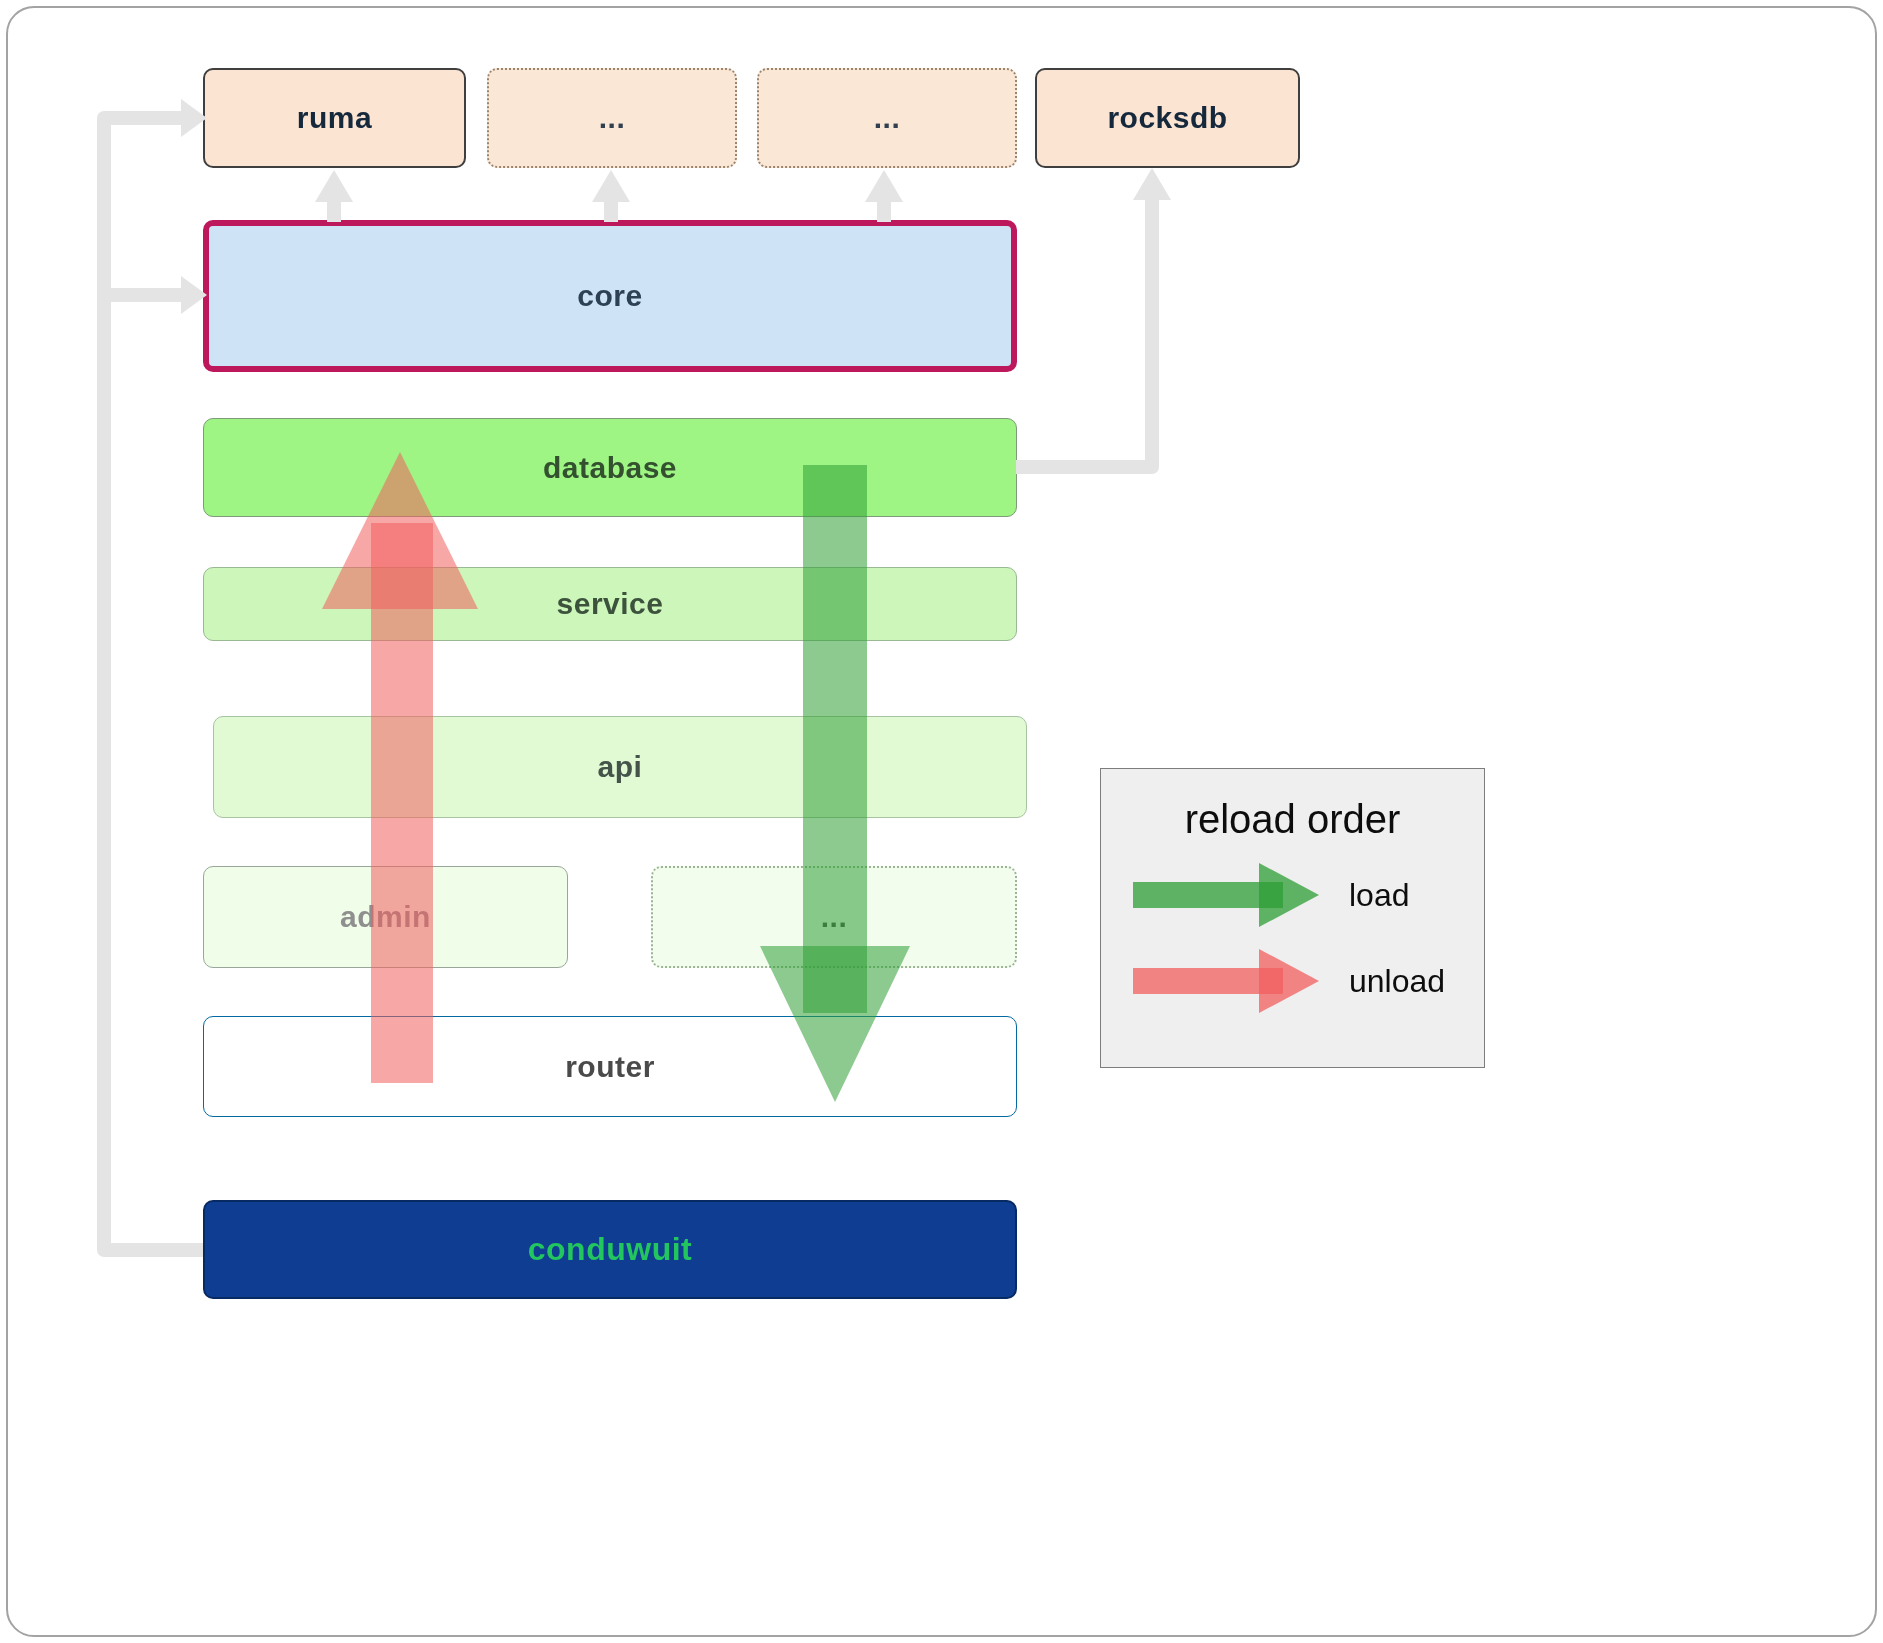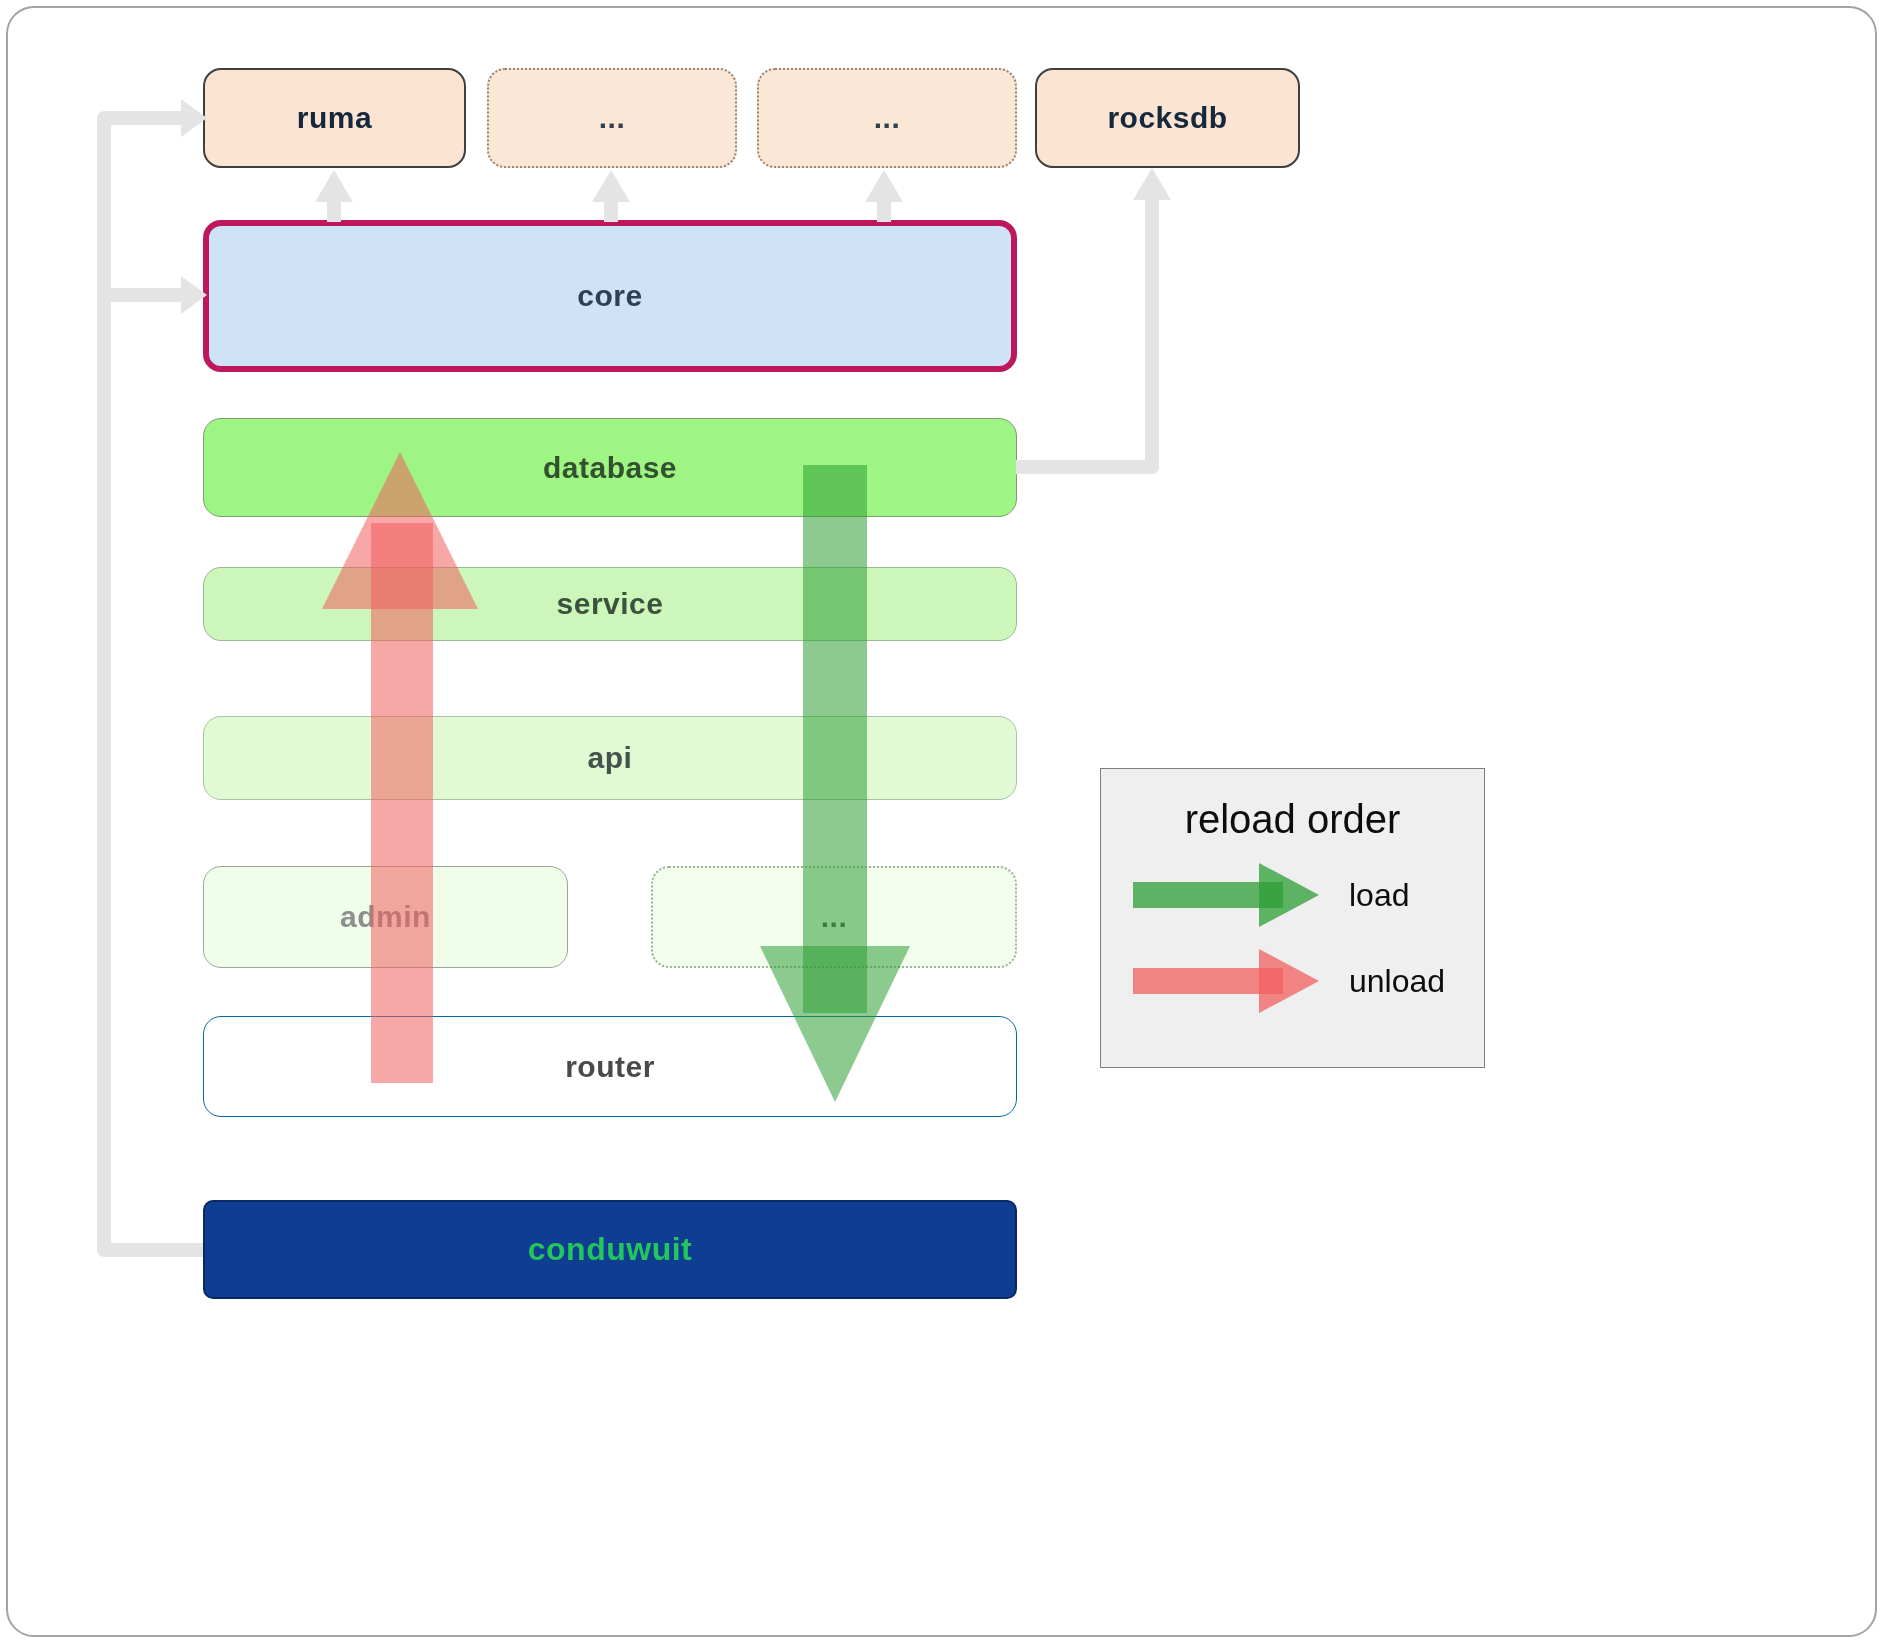--- a/index.html
+++ b/index.html
@@ -6,31 +6,31 @@
   body{
     width:1883px;height:1643px;position:relative;background:#ffffff;
     font-family:"Liberation Sans","DejaVu Sans",sans-serif;overflow:hidden;
   }
   .frame{
     position:absolute;inset:6px;border:2px solid #a3a3a3;border-radius:28px;
     background:#ffffff;z-index:0;
   }
   .box{
     position:absolute;display:flex;align-items:center;justify-content:center;
-    font-size:30px;font-weight:600;color:#333;border-radius:18px;
+    font-size:30px;font-weight:600;color:#333;border-radius:10px;
     box-sizing:border-box;z-index:2;letter-spacing:.5px;
   }
   #box-ruma   {left:203px;top:68px;width:263px;height:100px;background:#fbe4d2;border:2px solid #3f3f3f;color:#16283c;}
   #box-ext1   {left:487px;top:68px;width:250px;height:100px;background:#fbe7d6;border:2px dotted #9a846d;color:#30404f;}
   #box-ext2   {left:757px;top:68px;width:260px;height:100px;background:#fbe7d6;border:2px dotted #9a846d;color:#30404f;}
   #box-rocksdb{left:1035px;top:68px;width:265px;height:100px;background:#fbe4d2;border:2px solid #3f3f3f;color:#16283c;}
   #box-core    {left:203px;top:220px;width:814px;height:152px;background:#cfe3f6;border:6px solid #be185d;color:#2e4154;}
   #box-database{left:203px;top:418px;width:814px;height:99px; background:#9ef584;border:1px solid #7e9a78;color:#33502f;}
   #box-service {left:203px;top:567px;width:814px;height:74px; background:#cdf6ba;border:1px solid #9ab894;color:#3c523c;}
-  #box-api     {left:203px;top:716px;width:814px;height:84px;background:#e2fad4;border:1px solid #a8c3a0;color:#44544a;}
+  #box-api     {left:213px;top:716px;width:814px;height:102px;background:#e2fad4;border:1px solid #a8c3a0;color:#44544a;}
   #box-admin   {left:203px;top:866px;width:365px;height:102px;background:#effde9;border:1px solid #9aa69a;color:#8f8f8f;}
   #box-more    {left:651px;top:866px;width:366px;height:102px;background:#f2fdee;border:2px dotted #9cb394;color:#4c5a4c;}
   #box-router  {left:203px;top:1016px;width:814px;height:101px;background:#ffffff;border:1px solid #0369a1;color:#4a4a4a;}
   #box-conduwuit{left:203px;top:1200px;width:814px;height:99px;background:#0e3d92;border:2px solid #082a63;color:#22c55e;font-weight:700;font-size:32px;border-radius:10px;}
   #arrow-overlay{
     position:absolute;left:0;top:0;width:1883px;height:1643px;z-index:5;pointer-events:none;
   }
   .legend{
     position:absolute;left:1100px;top:768px;width:385px;height:300px;
     background:#efefef;border:1px solid #7d7d7d;box-sizing:border-box;z-index:2;

